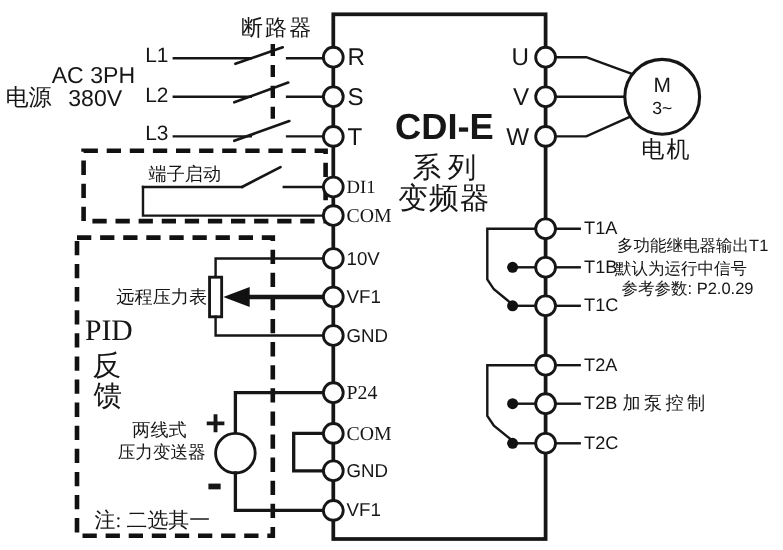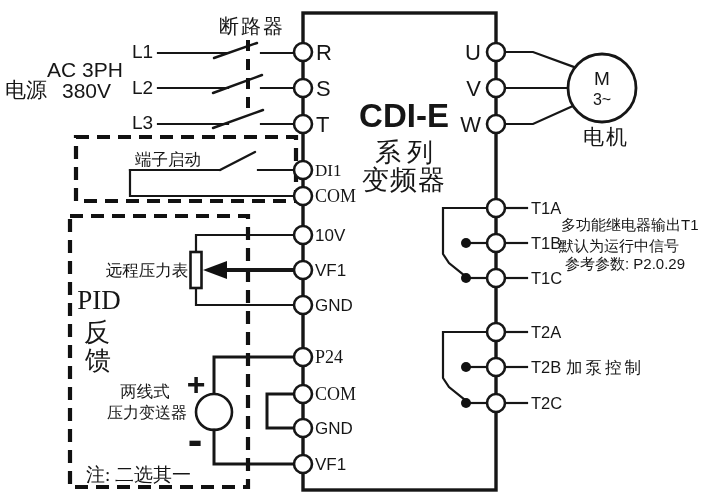--- a/index.html
+++ b/index.html
@@ -1,16 +1,16 @@
 <!DOCTYPE html>
 <html><head>
 <meta charset="utf-8">
 <style>
   html,body{margin:0;padding:0;background:#ffffff;}
-  .stage{position:relative;width:712px;height:500px;background:#ffffff;overflow:hidden;}
+  .stage{position:relative;width:712px;height:500px;background:#ffffff;overflow:hidden;border-radius:25px;}
   svg{display:block;}
   svg text{fill:#161616;}
   .sans{font-family:"Liberation Sans","DejaVu Sans",sans-serif;}
   .serif{font-family:"Liberation Serif","DejaVu Serif",serif;}
   .wire{stroke:#161616;stroke-width:2.2;fill:none;stroke-linecap:square;}
   .wire-thick{stroke:#161616;stroke-width:3;fill:none;stroke-linecap:square;}
   .blade{stroke:#161616;stroke-width:2.4;fill:none;stroke-linecap:round;}
   .dashed-box{stroke:#111111;stroke-width:4.2;fill:none;stroke-dasharray:13 8;}
   .terminal{stroke:#161616;stroke-width:2.6;fill:#ffffff;}
   .dot{fill:#111111;stroke:none;}

